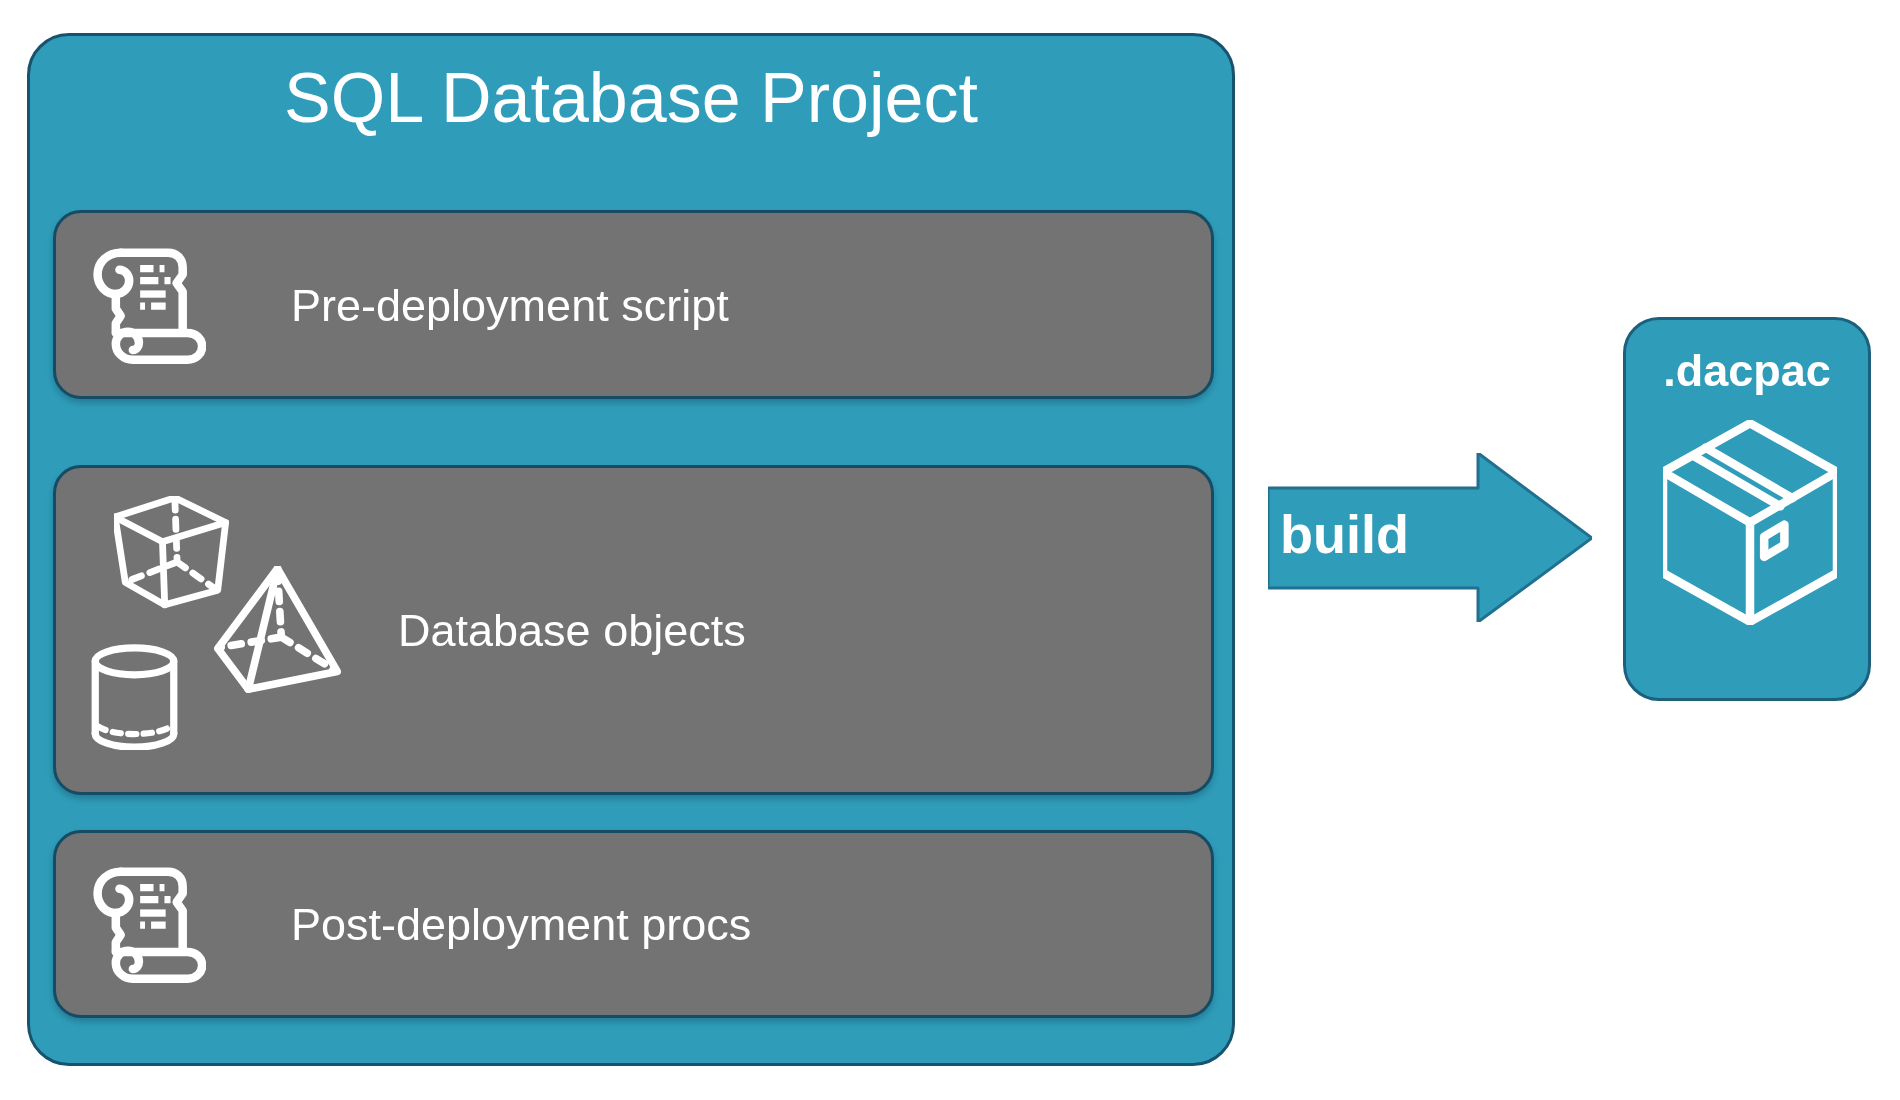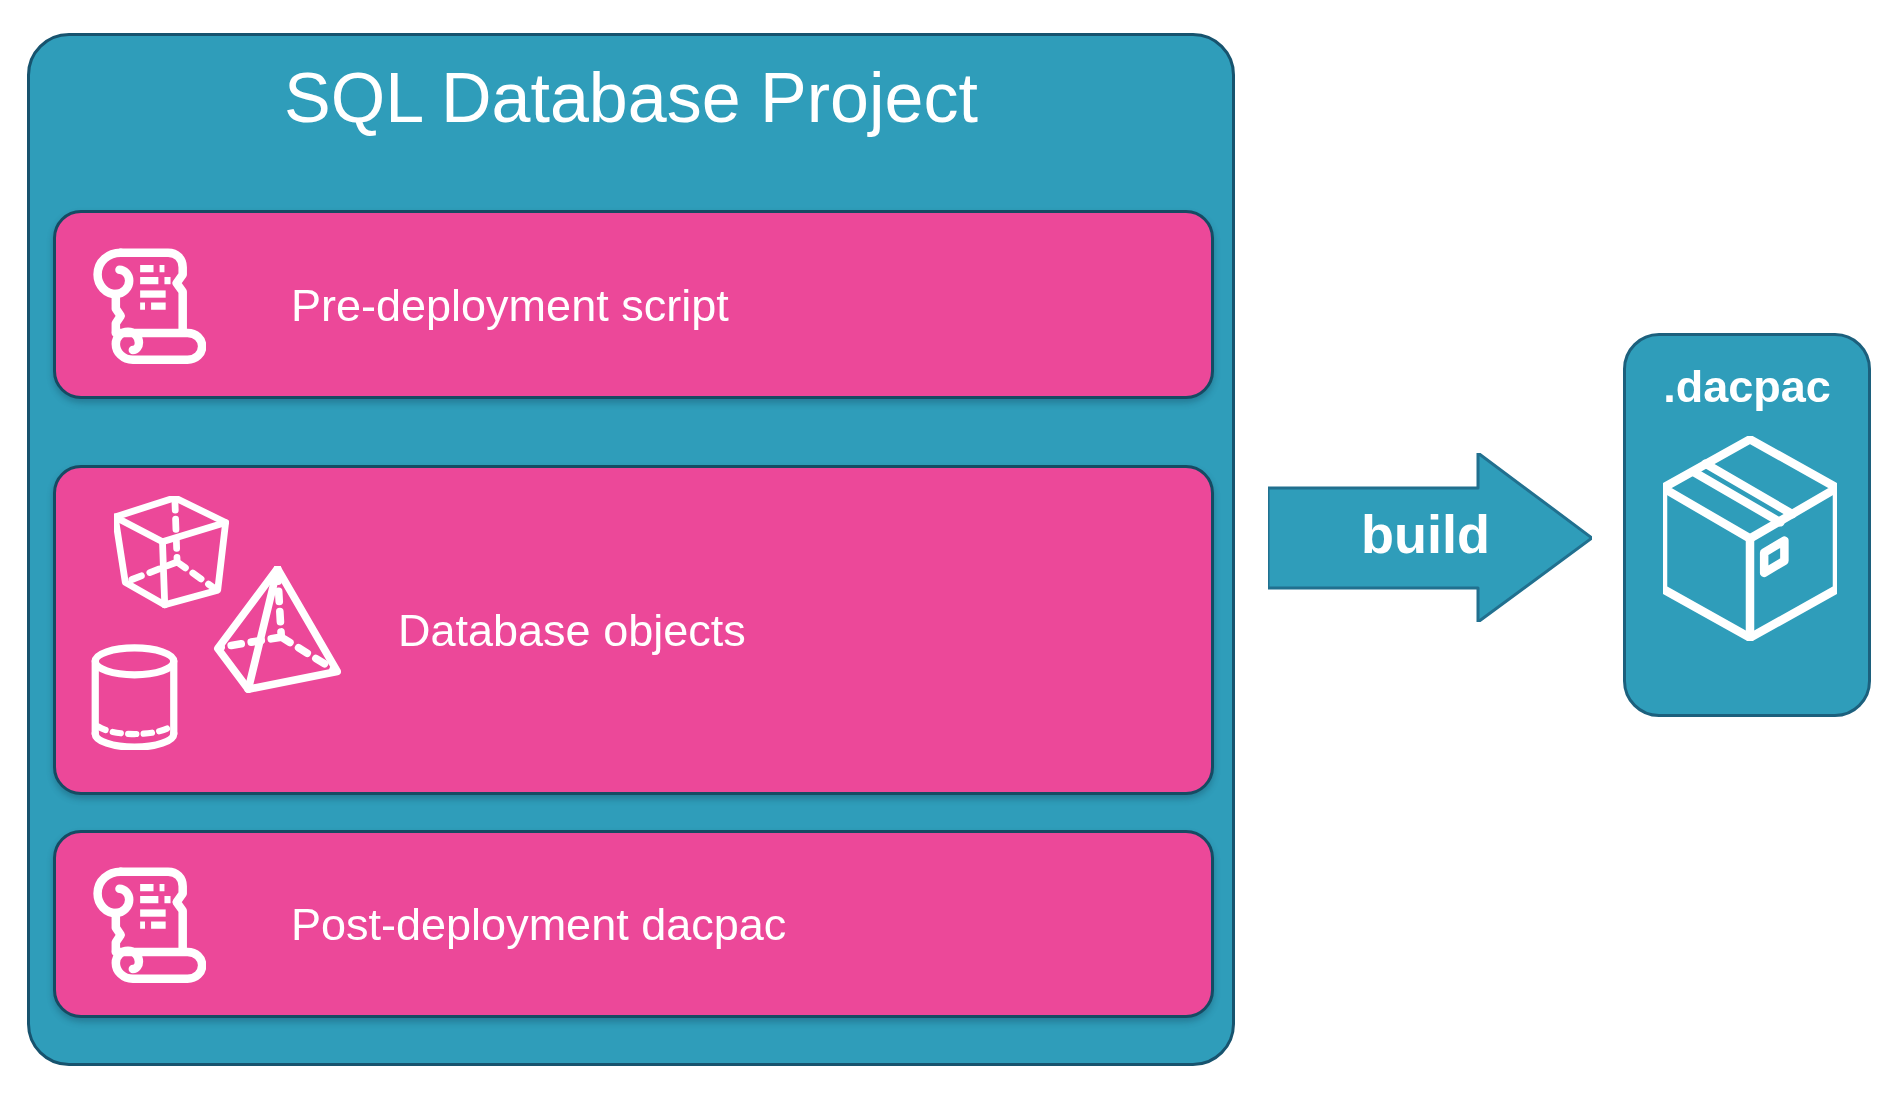--- a/index.html
+++ b/index.html
@@ -9,21 +9,21 @@
   }
   .main-box{
     position:absolute;left:27px;top:33px;width:1208px;height:1033px;
     background:#2F9DBA;border:3px solid #17536E;border-radius:42px;box-sizing:border-box;padding-left:40px;
   }
   .title{
     position:absolute;left:0;right:0;top:24px;text-align:center;
     font-size:70px;line-height:76px;font-weight:400;color:#ffffff;
   }
   .panel{
-    position:absolute;left:23px;width:1161px;background:#ec4899;
+    position:absolute;left:23px;width:1161px;background:#737373;
     border:3px solid #154B63;border-radius:28px;box-sizing:border-box;
     box-shadow:0 4px 6px rgba(12,49,68,0.30);
   }
   .panel-pre{top:174px;height:189px;}
   .panel-objects{top:409px;height:330px;margin-top:20px;}
   .panel-post{top:794px;height:188px;}
   .panel-label{
     position:absolute;left:235px;top:50%;transform:translateY(-50%);
     font-size:45px;line-height:61px;font-weight:400;color:#ffffff;white-space:nowrap;
   }
@@ -31,25 +31,25 @@
   .icon{position:absolute;display:block;}
   .icon-scroll{left:28px;top:50%;transform:translateY(-50%);width:122px;height:124px;}
   .icon-cube{left:58px;top:28px;width:115px;height:114px;}
   .icon-pyramid{left:153px;top:98px;width:137px;height:127px;}
   .icon-cylinder{left:32px;top:175px;width:93px;height:107px;}
   .stroke{stroke:#ffffff;fill:none;stroke-linecap:round;stroke-linejoin:round;}
   .flat{stroke-linecap:butt;}
   .arrow-svg{position:absolute;left:1268px;top:453px;width:324px;height:169px;}
   .arrow-shape{fill:#2F9DBA;stroke:#21708F;stroke-width:3;stroke-linejoin:round;}
   .arrow-label{
-    position:absolute;left:1280px;top:505px;width:210px;text-align:right;
+    position:absolute;left:1280px;top:505px;width:210px;text-align:left;
     font-size:54px;line-height:58px;font-weight:700;color:#ffffff;
   }
   .dacpac-box{
-    position:absolute;left:1623px;top:333px;width:248px;height:384px;
+    position:absolute;left:1623px;top:317px;width:248px;height:384px;
     background:#2F9DBA;border:3px solid #1C607D;border-radius:36px;box-sizing:border-box;
   }
   .dacpac-label{
     position:absolute;left:0;right:0;top:26px;text-align:center;
     font-size:45px;line-height:50px;font-weight:700;color:#ffffff;
   }
   .icon-package{position:absolute;left:37px;top:100px;width:174px;height:205px;}
 </style>
 </head>
 <body>
@@ -101,21 +101,21 @@
       </svg>
       <div class="panel-label">
         <div>Database objects</div>
       </div>
     </div>
 
     <div class="panel panel-post">
       <svg class="icon icon-scroll" viewBox="0 0 100 102">
           <use href="#scroll-shape"></use>
         </svg>
-      <div class="panel-label">Post-deployment dacpac</div>
+      <div class="panel-label">Post-deployment procs</div>
     </div>
   </div>
 
   <svg class="arrow-svg" viewBox="0 0 324 169">
     <polygon class="arrow-shape" points="0,35 210,35 210,0 324,85 210,169 210,135 0,135"></polygon>
   </svg>
   <div class="arrow-label">build</div>
 
   <div class="dacpac-box">
     <div class="dacpac-label">.dacpac</div>

